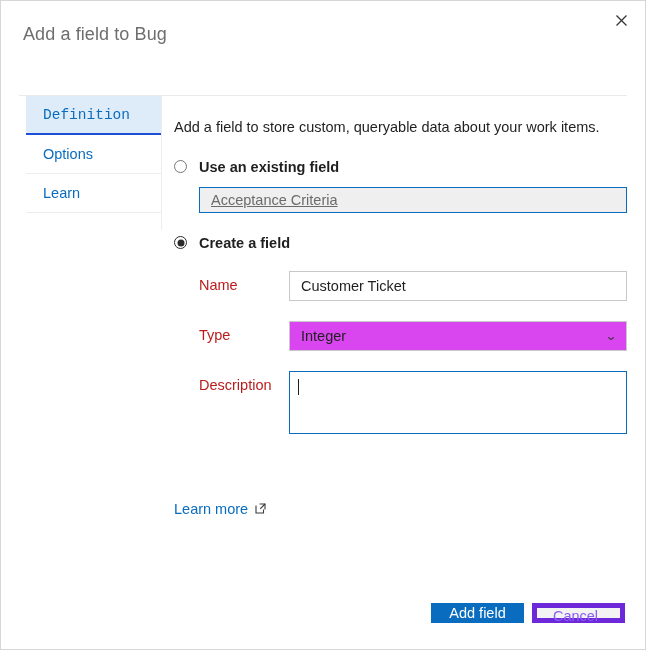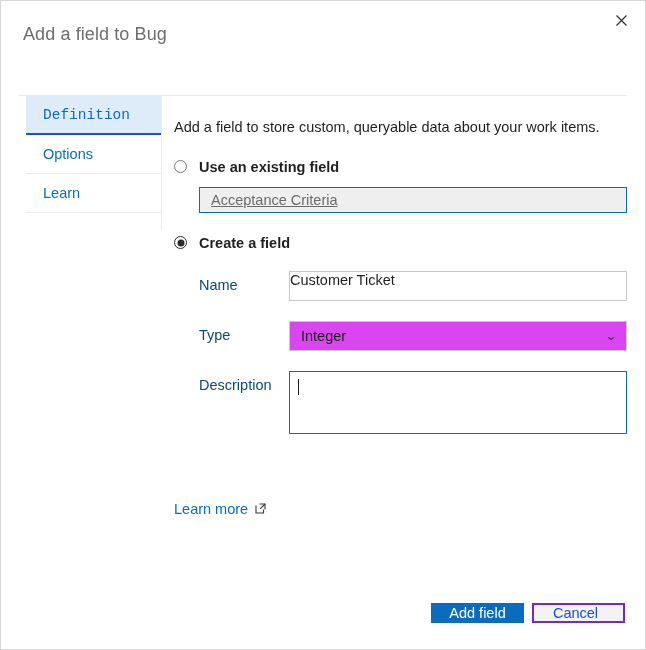--- a/index.html
+++ b/index.html
@@ -176,30 +176,31 @@
   .form-row {
     display: flex;
     align-items: flex-start;
     margin-top: 20px;
     margin-left: 25px;
   }
   .form-label {
     width: 90px;
     flex: 0 0 90px;
     font-size: 14.5px;
-    color: #0c4a6e;
+    color: #b91c1c;
     padding-top: 6px;
   }
   .text-input {
     flex: 1;
     height: 30px;
     border: 1px solid #c8c8c8;
     background: #ffffff;
     display: flex;
-    align-items: flex-start;
+    align-items: center;
+    padding-left: 11px;
     font-size: 14.5px;
     color: #1f1f1f;
     cursor: text;
   }
   .select-input {
     flex: 1;
     height: 30px;
     border: 1px solid #c8c8c8;
     background: #d946ef;
     display: flex;
@@ -262,21 +263,21 @@
   .btn {
     height: 20px;
     min-width: 93px;
     border: none;
     font-size: 14.5px;
     font-family: "Liberation Sans", sans-serif;
     cursor: pointer;
     padding: 0 14px;
   }
   .btn-primary { background: #0a6cbf; color: #ffffff; }
-  .btn-secondary { background: #f3f3f3; color: #1d4ed8; border: 2px solid #6d28d9; padding-left: 8px; }
+  .btn-secondary { background: #f3f3f3; color: #8b5cf6; border: 5px solid #6d28d9; padding-left: 8px; }
 </style>
 </head>
 <body>
 
 <div id="dialog">
 
   <button id="close-btn">
     <svg width="11" height="11" viewBox="0 0 11 11">
       <line x1="0.5" y1="0.5" x2="10.5" y2="10.5" stroke="#333333" stroke-width="1.2"></line>
       <line x1="10.5" y1="0.5" x2="0.5" y2="10.5" stroke="#333333" stroke-width="1.2"></line>

